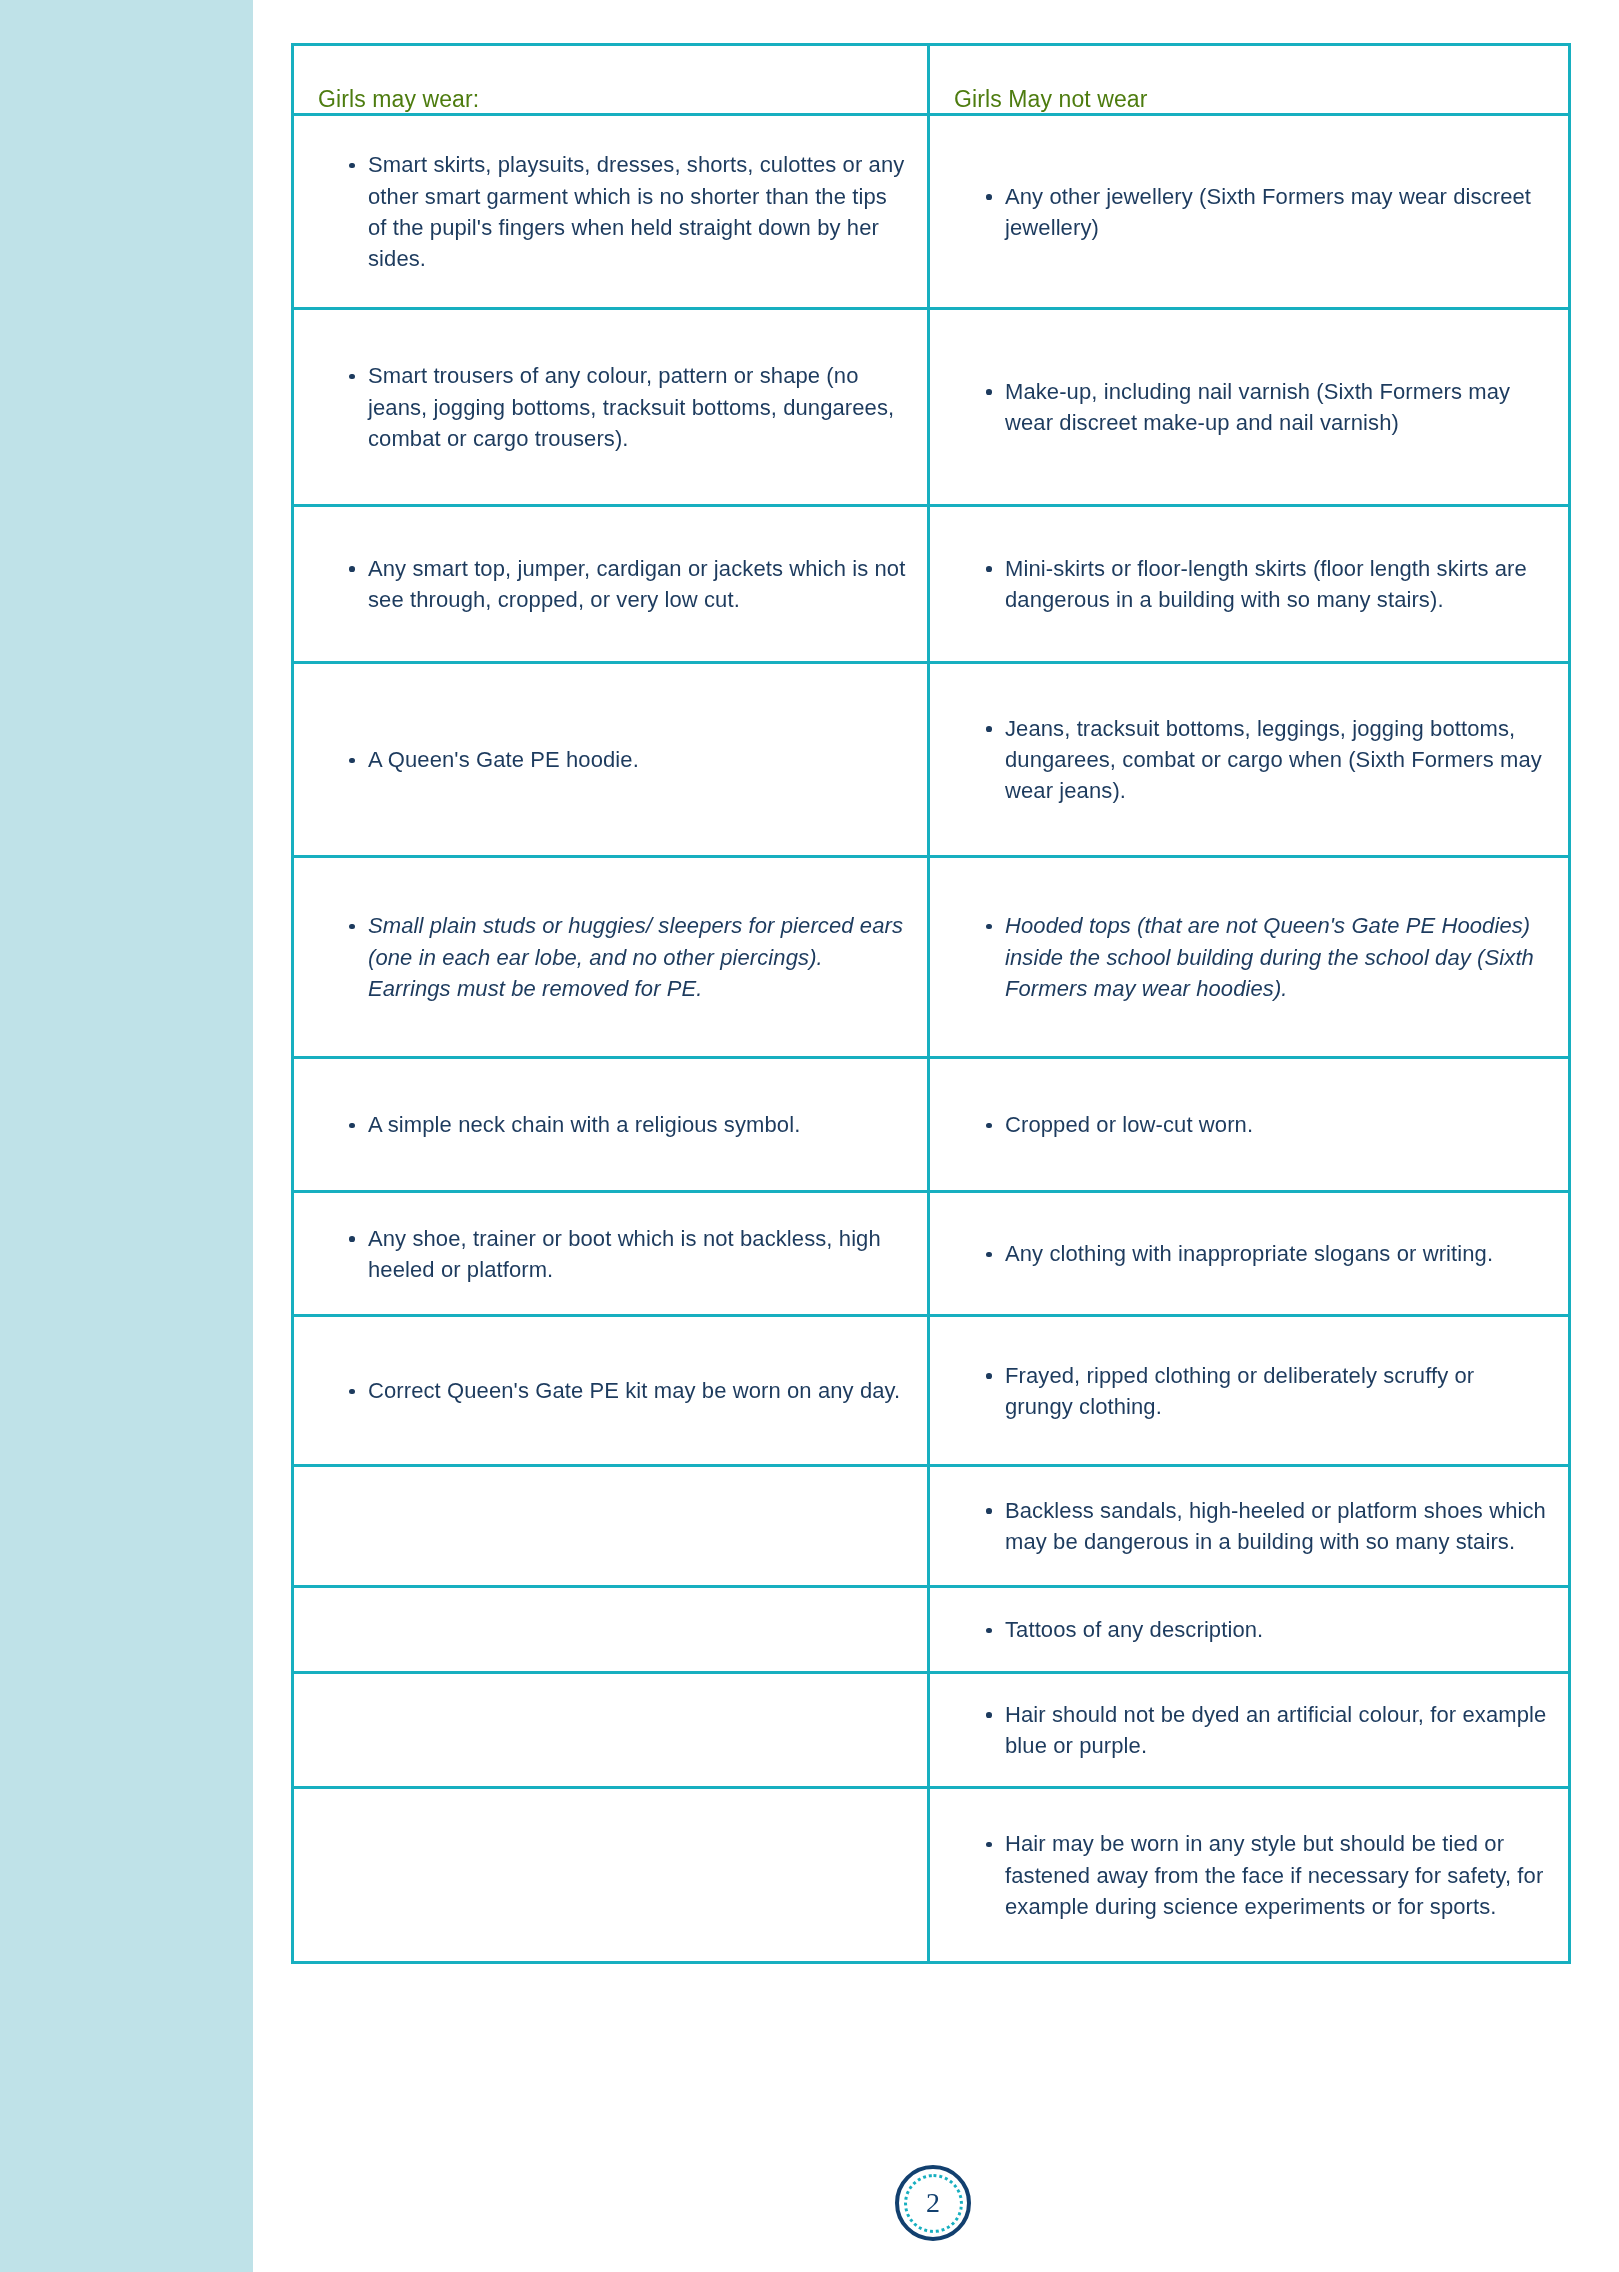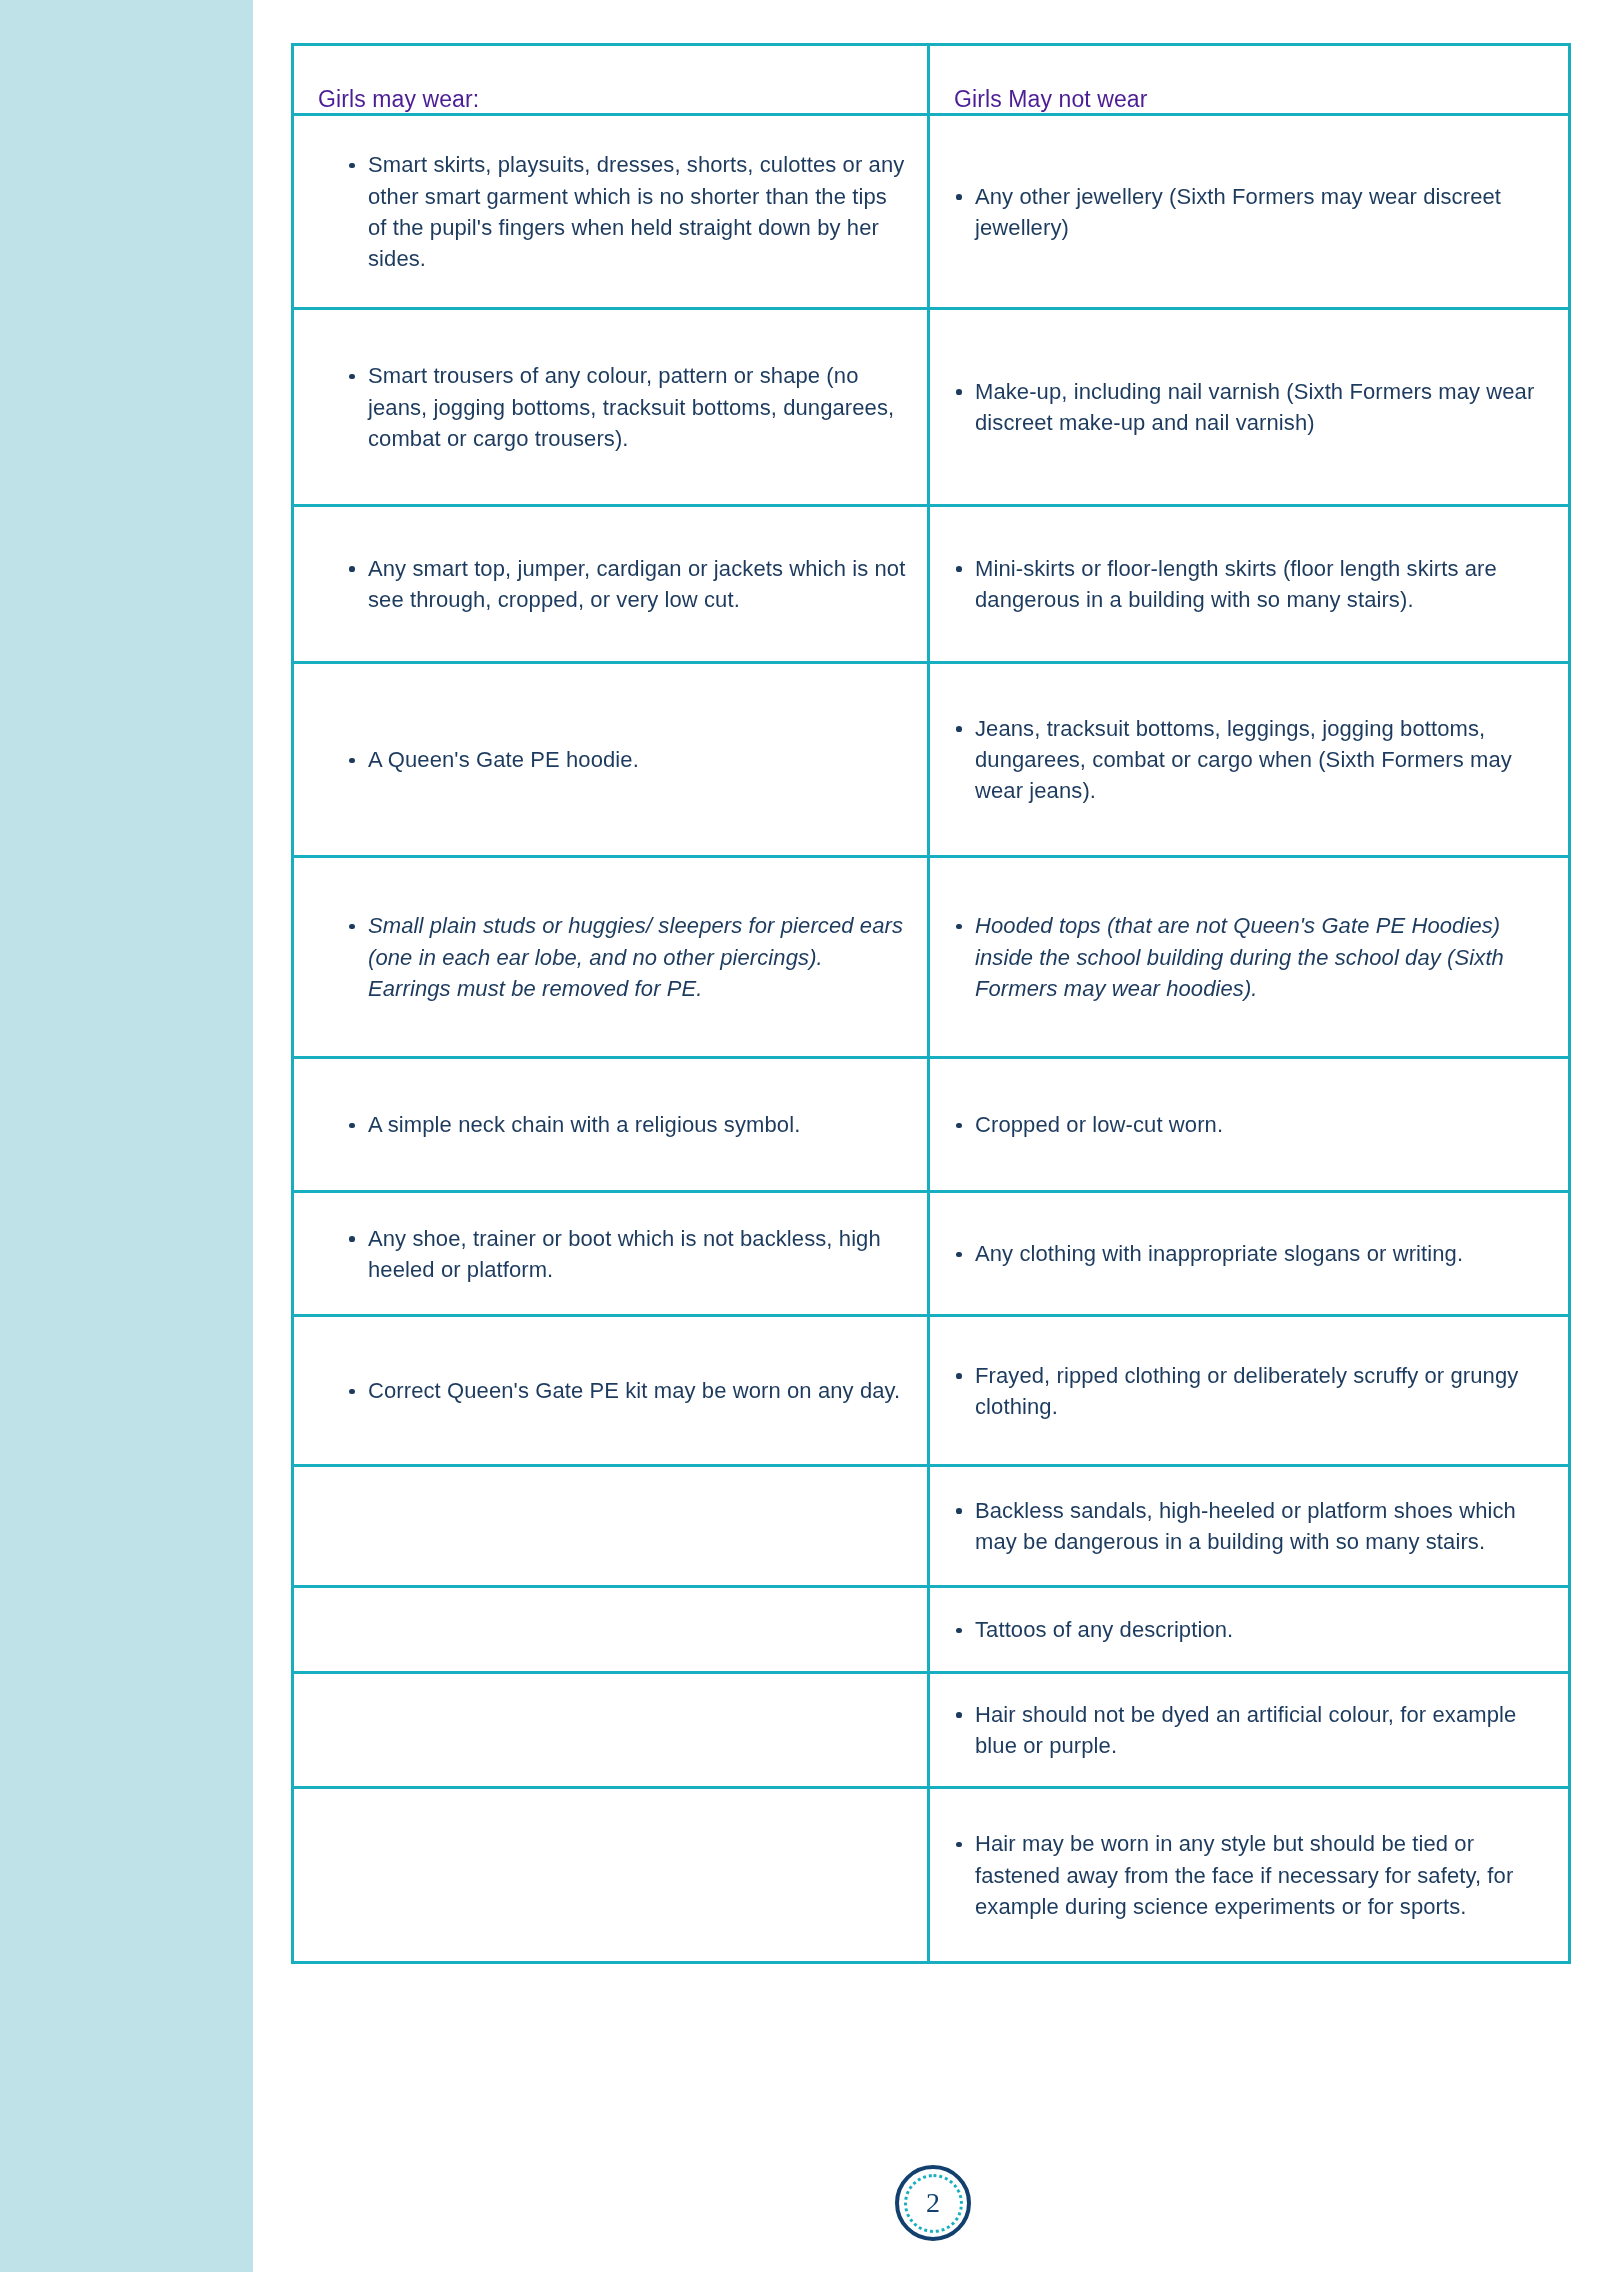--- a/index.html
+++ b/index.html
@@ -54,35 +54,35 @@
   .hdr-cell {
     height: 64px;
     text-align: left;
     font-weight: 400;
   }
   .hdr-text {
     display: block;
     padding: 0 0 0 24px;
     font-size: 23px;
     line-height: 1.25;
-    color: #4c1d95;
+    color: #4d7c0f;
     letter-spacing: 0.1px;
     text-align: left;
     margin-top: 36px;
   }
   
   .hdr-cell.left  .hdr-text { padding-top: 2.5px; }
   .hdr-cell.right .hdr-text { padding-top: 2.5px; }
 
   
   .body-cell {
     padding: 11.5px 21.7px 11.5px 21.7px;
   }
   .body-cell.left  { padding-left: 43px;  padding-right: 16.6px; }
-  .body-cell.right { padding-left: 14px;  padding-right: 21.7px; }
+  .body-cell.right { padding-left: 44px;  padding-right: 21.7px; }
 
   ul.bullets {
     margin: 0;
     padding: 0 0 0 31px;
     list-style: none;
   }
   ul.bullets li {
     position: relative;
     font-size: 22px;
     line-height: 1.42;

